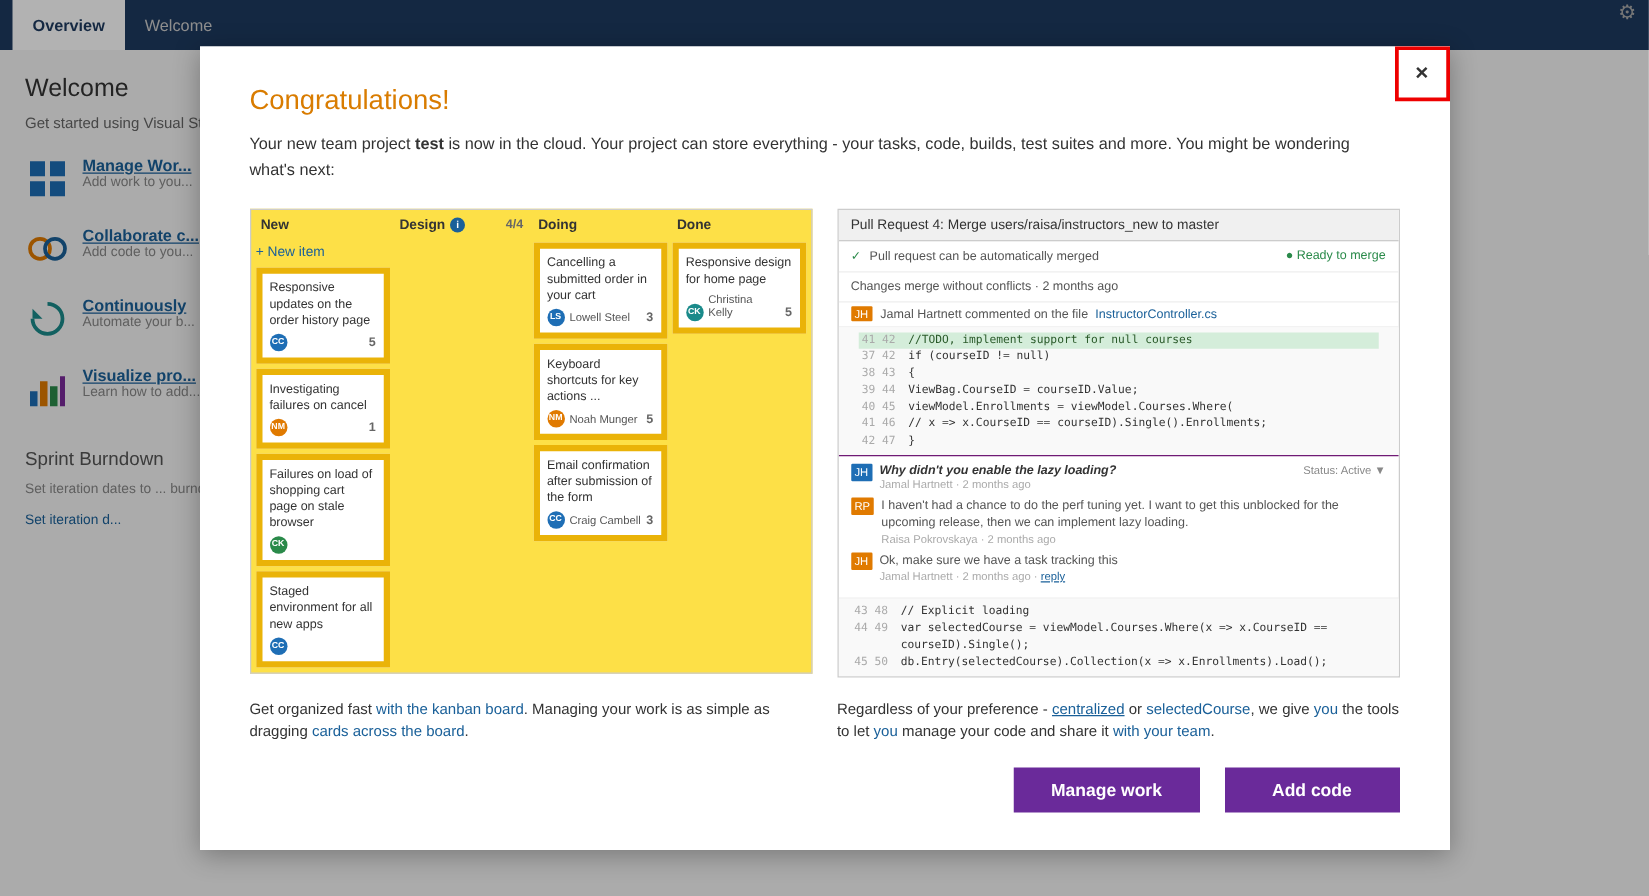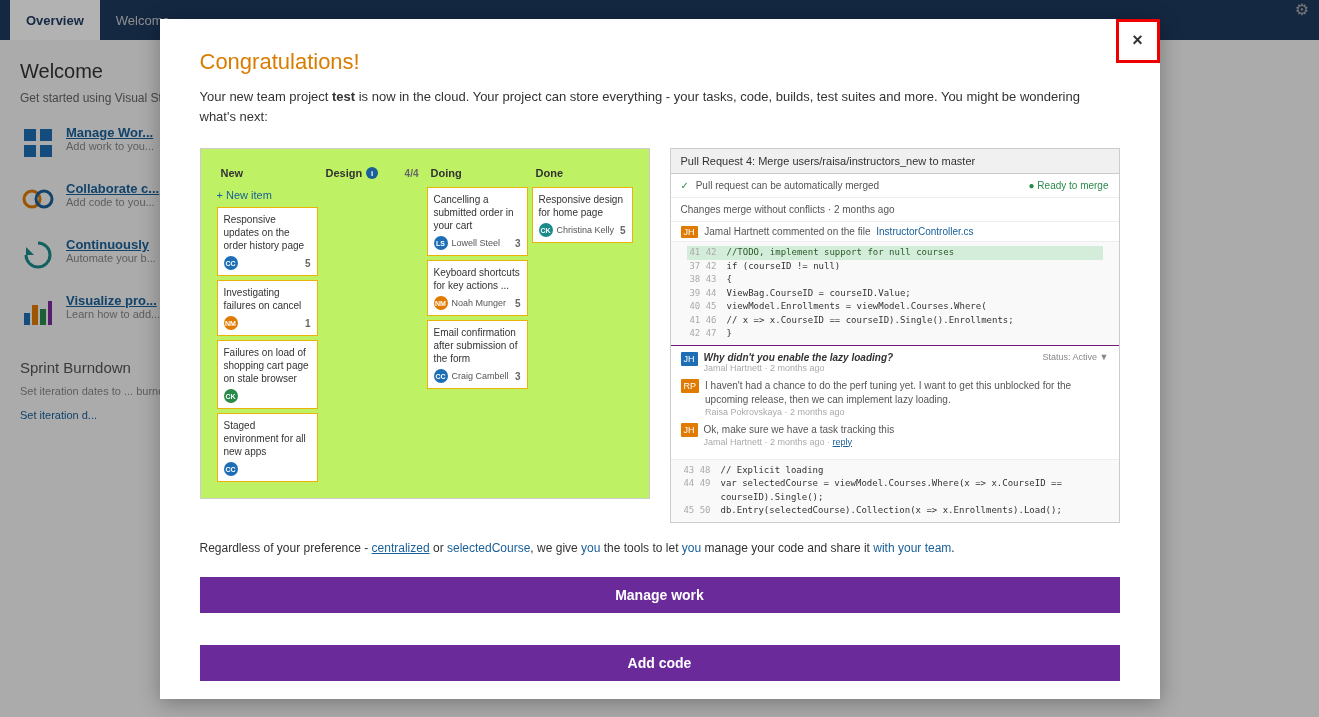--- a/index.html
+++ b/index.html
@@ -181,22 +181,22 @@
       margin-bottom: 16px;
     }
 
     .modal-col {
       flex: 1;
     }
 
     
     .kanban-board {
       border: 1px solid #ccc;
-      background: #bef264;
-      padding: 16px;
+      background: #fde047;
+      padding: 4px;
       font-size: 11px;
       min-height: 280px;
     }
     .kanban-header-row {
       display: flex;
       gap: 4px;
       margin-bottom: 6px;
     }
     .kanban-col-header {
       flex: 1;
@@ -240,21 +240,21 @@
       gap: 4px;
     }
     .kanban-new-item {
       color: #1a6099;
       font-size: 11px;
       padding: 2px 0;
       cursor: pointer;
     }
     .kanban-card {
       background: #fff;
-      border: 1px solid #eab308;
+      border: 5px solid #eab308;
       padding: 5px 6px;
       font-size: 10px;
       line-height: 1.3;
     }
     .kanban-card-title {
       color: #333;
       margin-bottom: 4px;
     }
     .kanban-card-footer {
       display: flex;
@@ -388,23 +388,22 @@
     .modal-bottom-text {
       flex: 1;
       font-size: 12px;
       color: #333;
       line-height: 1.5;
     }
 
     
     .modal-buttons {
       display: flex;
-      gap: 32px;
-      justify-content: center;
-      flex-direction: column;
+      gap: 20px;
+      justify-content: flex-end;
     }
     .modal-btn {
       padding: 10px 30px;
       font-size: 14px;
       font-weight: 600;
       cursor: pointer;
       border: none;
       color: #fff;
       background: #6a2a9a;
       min-width: 140px;
@@ -695,20 +694,23 @@
               <span class="code-line-nums">45  50</span>
               <span class="code-line-content">db.Entry(selectedCourse).Collection(x =&gt; x.Enrollments).Load();</span>
             </div>
           </div>
         </div>
       </div>
     </div>
 
     <div class="modal-bottom-texts">
       <div class="modal-bottom-text">
+        Get organized fast <span style="color:#1a6099;">with the kanban board</span>. Managing your work is as simple as dragging <span style="color:#1a6099;">cards across the board</span>.
+      </div>
+      <div class="modal-bottom-text">
         Regardless of your preference - <span style="color:#1a6099;text-decoration:underline;">centralized</span> or <span style="color:#1a6099;">selectedCourse</span>, we give <span style="color:#1a6099;">you</span> the tools to let <span style="color:#1a6099;">you</span> manage your code and share it <span style="color:#1a6099;">with your team</span>.
       </div>
     </div>
 
     <div class="modal-buttons">
       <button class="modal-btn">
         <span>Manage work</span>
       </button>
       <button class="modal-btn">
         <span>Add code</span>

